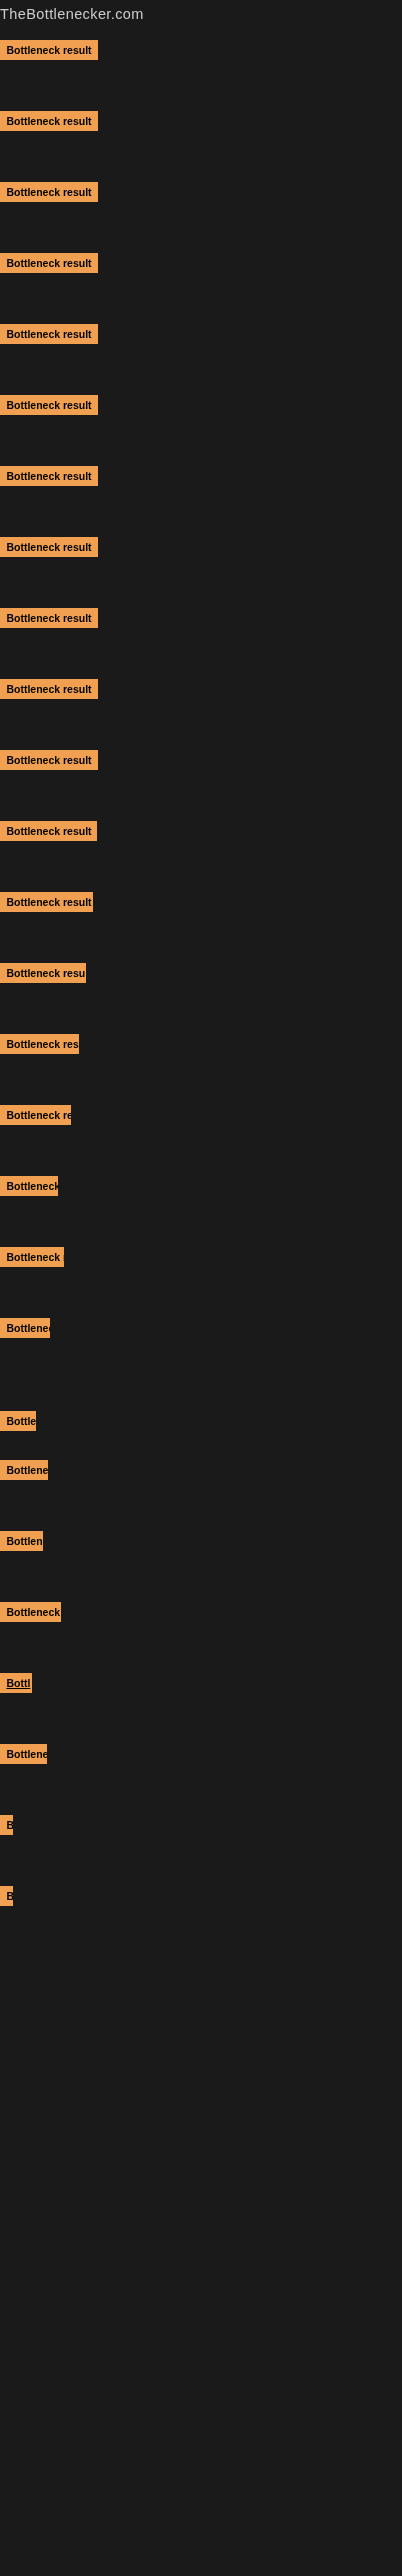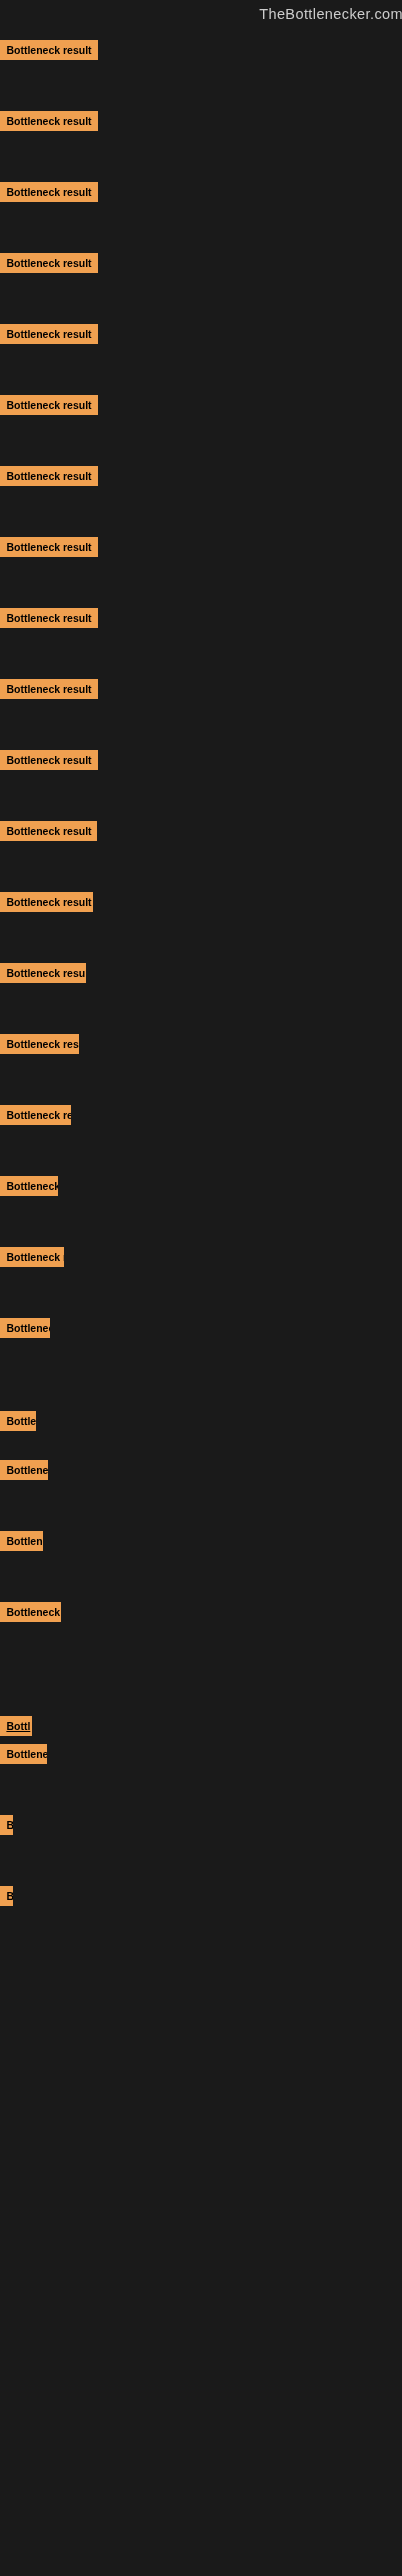--- a/index.html
+++ b/index.html
@@ -11,21 +11,21 @@
     body {
       width: 403px;
       min-height: 2576px;
       background-color: #1a1a1a;
       font-family: Arial, sans-serif;
       position: relative;
       overflow-x: hidden;
     }
 
     .site-title {
-      text-align: right;
+      text-align: left;
       color: #cccccc;
       font-size: 14.5px;
       font-weight: normal;
       padding: 6.4px 0 9.7px 0;
       letter-spacing: 0.4px;
     }
   </style>
 </head>
 <body>
 
@@ -94,21 +94,21 @@
     </div>
     <div style="position: relative; height: 71px; display: flex; align-items: flex-start; padding-top: 8px;">
       <span style="display: inline-block; background-color: rgb(240, 160, 80); color: rgb(0, 0, 0); font-size: 10.5px; font-weight: bold; padding: 4px 6.4px; white-space: nowrap; overflow: hidden; max-width: 48px;">Bottlenec</span>
     </div>
     <div style="position: relative; height: 71px; display: flex; align-items: flex-start; padding-top: 8px;">
       <span style="display: inline-block; background-color: rgb(240, 160, 80); color: rgb(0, 0, 0); font-size: 10.5px; font-weight: bold; padding: 4px 6.4px; white-space: nowrap; overflow: hidden; max-width: 43px;">Bottlend</span>
     </div>
     <div style="position: relative; height: 71px; display: flex; align-items: flex-start; padding-top: 8px;">
       <span style="display: inline-block; background-color: rgb(240, 160, 80); color: rgb(0, 0, 0); font-size: 10.5px; font-weight: bold; padding: 4px 6.4px; white-space: nowrap; overflow: hidden; max-width: 61px;">Bottleneck r</span>
     </div>
-    <div style="position: relative; height: 71px; display: flex; align-items: flex-end; padding-top: 8px; text-decoration: underline;">
+    <div style="position: relative; height: 71px; display: flex; align-items: flex-start; padding-top: 8px; text-decoration: underline;">
       <span style="display: inline-block; background-color: rgb(240, 160, 80); color: rgb(0, 0, 0); font-size: 10.5px; font-weight: bold; padding: 4px 6.4px; white-space: nowrap; overflow: hidden; max-width: 32px;">Bottl</span>
     </div>
     <div style="position: relative; height: 71px; display: flex; align-items: flex-start; padding-top: 8px;">
       <span style="display: inline-block; background-color: rgb(240, 160, 80); color: rgb(0, 0, 0); font-size: 10.5px; font-weight: bold; padding: 4px 6.4px; white-space: nowrap; overflow: hidden; max-width: 47px;">Bottlenec</span>
     </div>
     <div style="position: relative; height: 71px; display: flex; align-items: flex-start; padding-top: 8px;">
       <span style="display: inline-block; background-color: rgb(240, 160, 80); color: rgb(0, 0, 0); font-size: 10.5px; font-weight: bold; padding: 4px 6.4px; white-space: nowrap; overflow: hidden; max-width: 9.7px;">B</span>
     </div>
     <div style="position: relative; height: 71px; display: flex; align-items: flex-start; padding-top: 8px;">
       <span style="display: inline-block; background-color: rgb(240, 160, 80); color: rgb(0, 0, 0); font-size: 10.5px; font-weight: bold; padding: 4px 6.4px; white-space: nowrap; overflow: hidden; max-width: 9.7px;">B</span>

